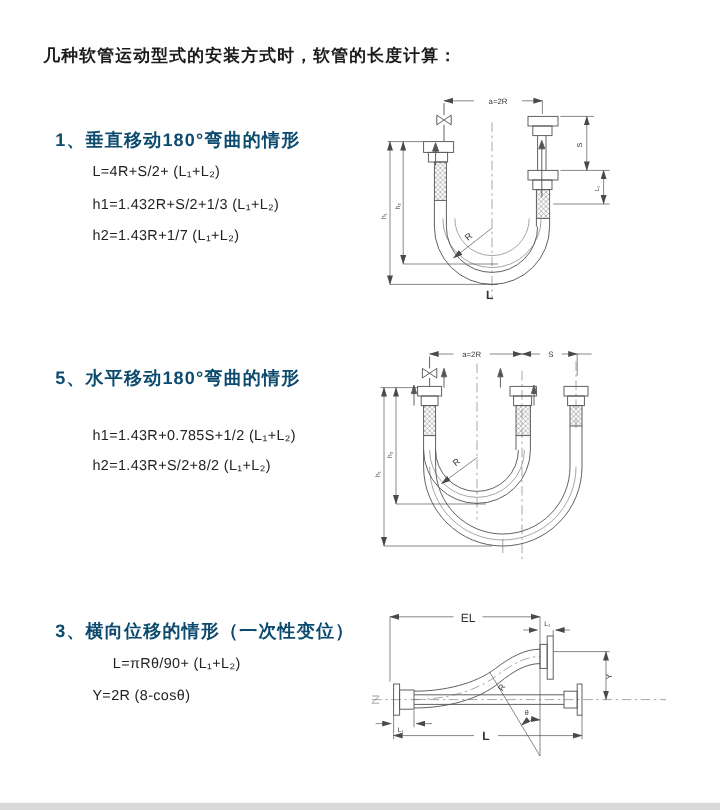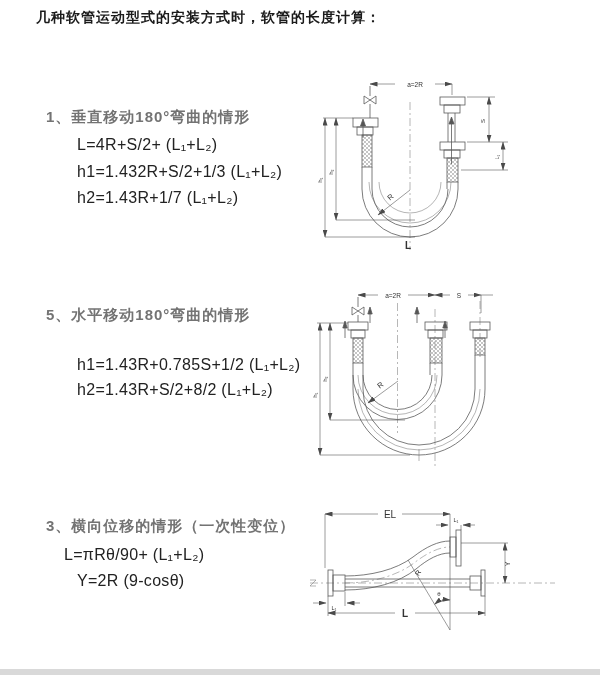--- a/index.html
+++ b/index.html
@@ -1,21 +1,21 @@
 <!DOCTYPE html>
 <html><head>
 <meta charset="utf-8">
 <style>
   html,body{margin:0;padding:0;background:#9a9a9a;}
   .page{position:relative;width:600px;height:675px;background:#ffffff;overflow:hidden;
         font-family:"Liberation Sans", sans-serif;}
-  .title{position:absolute;left:36px;top:9px;font-size:14px;font-weight:bold;
+  .title{position:absolute;left:36px;top:38px;font-size:14px;font-weight:bold;
          letter-spacing:1px;color:#1b1b1b;}
-  .heading{position:absolute;font-size:15px;font-weight:bold;letter-spacing:1px;color:#737373;}
-  .formula{position:absolute;font-size:16px;color:#222;letter-spacing:.3px;}
+  .heading{position:absolute;font-size:15px;font-weight:bold;letter-spacing:1px;color:#0c4a6e;}
+  .formula{position:absolute;font-size:12px;color:#222;letter-spacing:.3px;}
   svg{position:absolute;overflow:visible;}
   svg text{font-family:"Liberation Sans", sans-serif;fill:#333;}
   .geo{stroke:#5a5a5a;stroke-width:.8;fill:none;}
   .thin{stroke:#6a6a6a;stroke-width:.5;fill:none;}
   .dim{stroke:#4a4a4a;stroke-width:.55;fill:none;}
   .cl{stroke:#7a7a7a;stroke-width:.55;fill:none;stroke-dasharray:8 3 2 3;}
   .bottom-edge{position:absolute;left:0;top:669px;width:600px;height:6px;background:#d9d9d9;}
 </style>
 </head>
 <body>
@@ -201,22 +201,22 @@
     </g>
 
     <text x="83" y="14.5" font-size="6.5" text-anchor="middle">a=2R</text>
     <text x="149" y="14.5" font-size="6.5" text-anchor="middle">S</text>
     <text x="7" y="112" font-size="5.5" text-anchor="middle" transform="rotate(-90 7 112)">h₁</text>
     <text x="17" y="96" font-size="5.5" text-anchor="middle" transform="rotate(-90 17 96)">h₂</text>
     <text x="72" y="104" font-size="7.5" text-anchor="middle" transform="rotate(-38 72 104)">R</text>
   </svg>
 
   <div class="heading" style="left:46px;top:517px">3、横向位移的情形（一次性变位）</div>
-  <div class="formula" style="left:64px;top:546px">L=πRθ/90+ (L₁+L₂)</div>
-  <div class="formula" style="left:77px;top:572px">Y=2R (9-cosθ)</div>
+  <div class="formula" style="left:94px;top:546px">L=πRθ/90+ (L₁+L₂)</div>
+  <div class="formula" style="left:77px;top:572px">Y=2R (8-cosθ)</div>
 
   <svg style="left:300px;top:500px" width="300" height="160" viewBox="0 0 300 160">
     <defs>
       <marker id="aE3" markerUnits="userSpaceOnUse" markerWidth="8" markerHeight="5" refX="7.5" refY="2.5" orient="auto">
         <path d="M0,0 L8,2.5 L0,5 Z" fill="#4a4a4a"></path>
         </marker>
       <marker id="aS3" markerUnits="userSpaceOnUse" markerWidth="8" markerHeight="5" refX="7.5" refY="2.5" orient="auto-start-reverse">
         <path d="M0,0 L8,2.5 L0,5 Z" fill="#4a4a4a"></path>
         </marker>
     </defs>

